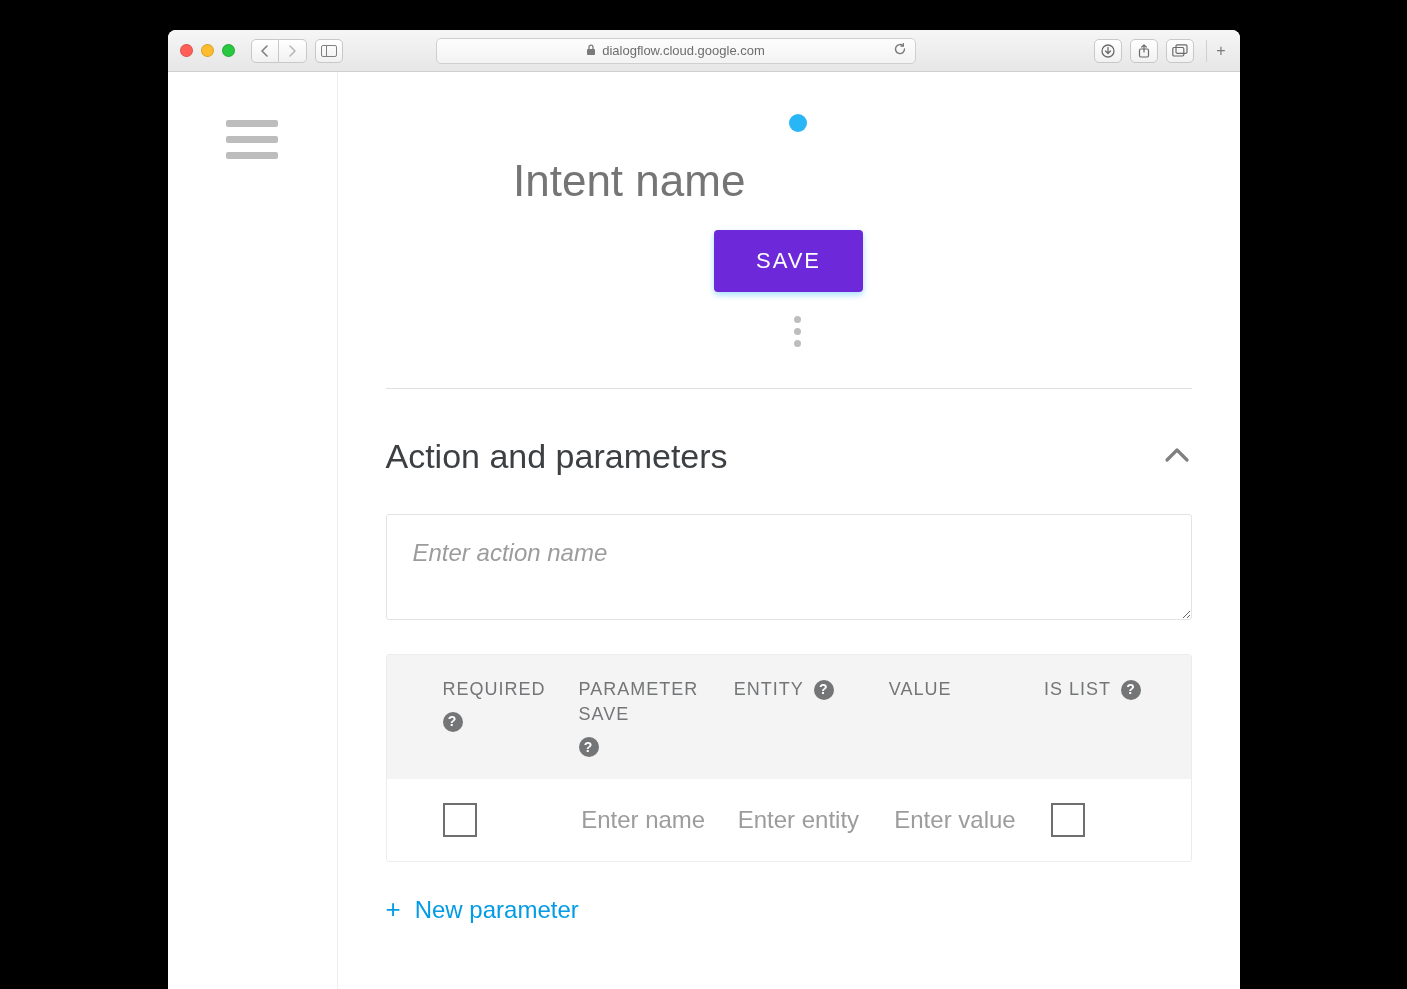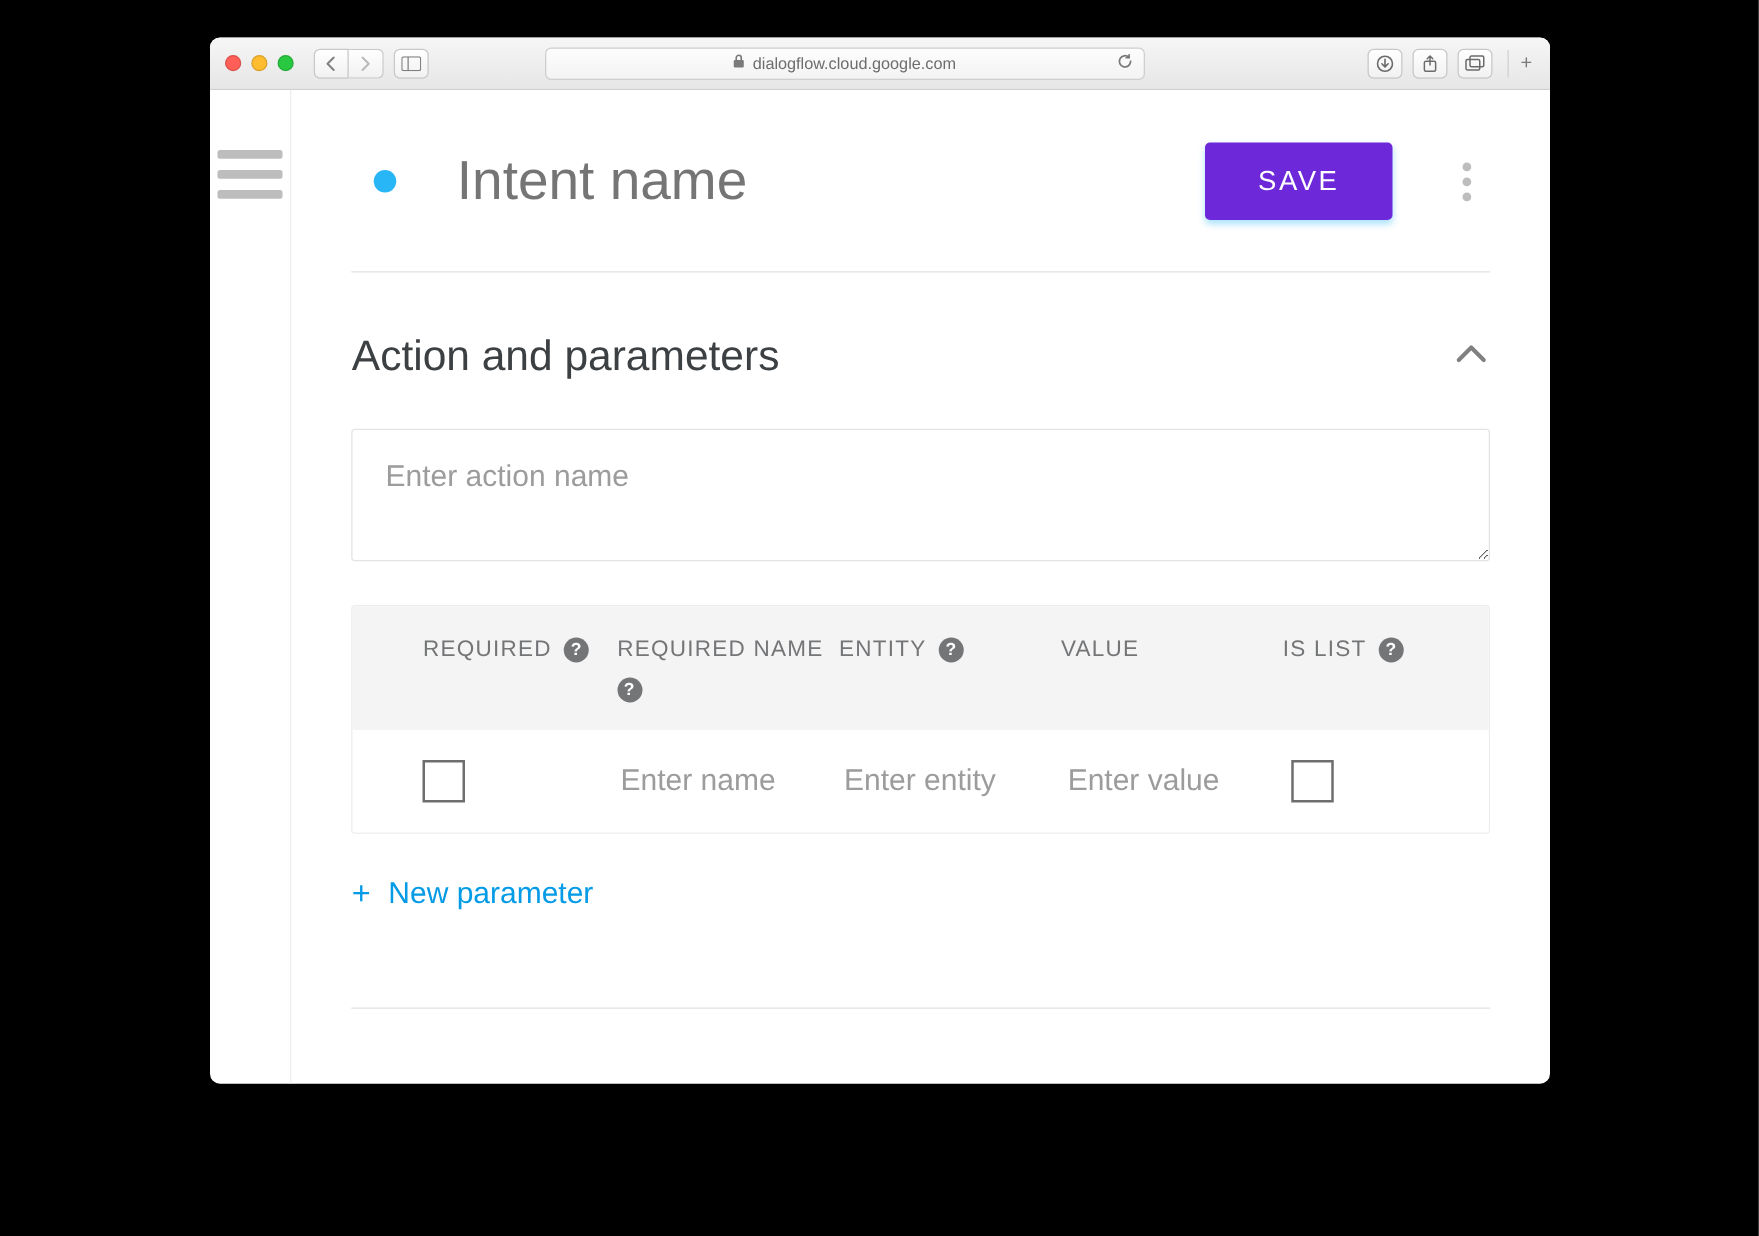--- a/index.html
+++ b/index.html
@@ -56,20 +56,21 @@
   
   .page { display:flex; min-height:760px; }
   .left-rail { width:170px; border-right:1px solid #eee; padding-top:48px; display:flex; justify-content:center;}
   .hamburger { width:52px; display:flex; flex-direction:column; gap:9px;}
   .hamburger span{height:7px; background:#bdbdbd; border-radius:2px;}
 
   .main { flex:1; padding: 0 48px 60px 48px; }
   .header-row {
     display:flex; align-items:center; padding:42px 0 40px 0; gap:24px;
     border-bottom:1px solid #fff;
+    flex-direction:column;
   }
   .dot { width:18px; height:18px; border-radius:50%; background:#29b6f6; margin-left:18px;}
   .intent-title {
     flex:1; font-size:44px; font-weight:400; color:#6e6e6e; border:none; outline:none;
     padding-left:24px; background:transparent;
   }
   .save-btn {
     background:#6d28d9; color:#fff; font-size:22px; letter-spacing:2px;
     border:none; border-radius:4px; padding:18px 42px; font-weight:400;
     box-shadow:0 3px 6px rgba(3,169,244,0.35);
@@ -80,21 +81,21 @@
   .divider { height:1px; background:#e1e1e1; margin:0 0 48px 0;}
 
   .section-head { display:flex; align-items:center; justify-content:space-between; margin-bottom:38px;}
   .section-title { font-size:34px; color:#3d4043; font-weight:400;}
   .chevron-up { color:#808080; }
   .chevron-up svg{width:30px;height:30px;}
 
   .action-input {
     width:100%; border:1px solid #e3e3e3; border-radius:3px;
     padding:24px 26px; font-size:24px; color:#333; outline:none;
-    resize:both; min-height:84px; font-family:inherit;
+    resize:both; min-height:84px; font-family:inherit;font-style:italic;
   }
   .action-input::placeholder{color:#9c9c9c;}
 
   .param-table { margin-top:30px; border:1px solid #ececec; border-radius:3px; overflow:hidden;}
   .pt-head {
     background:#f4f4f5; display:grid;
     grid-template-columns: 1.3fr 1.5fr 1.5fr 1.5fr 1.2fr;
     padding:22px 32px 22px 56px; gap:12px; align-items:flex-start;
   }
   .pt-th {
@@ -228,21 +229,21 @@
 
       <textarea class="action-input" placeholder="Enter action name" style=""></textarea>
 
       <div class="param-table">
         <div class="pt-head">
           <div class="pt-th">
             <span>REQUIRED</span>
             <span class="help-icon">?</span>
           </div>
           <div class="pt-th">
-            <span>REQUIRED NAME</span>
+            <span>PARAMETER SAVE</span>
             <span class="help-icon">?</span>
           </div>
           <div class="pt-th">
             <span>ENTITY</span>
             <span class="help-icon">?</span>
           </div>
           <div class="pt-th">
             <span>VALUE</span>
           </div>
           <div class="pt-th">

